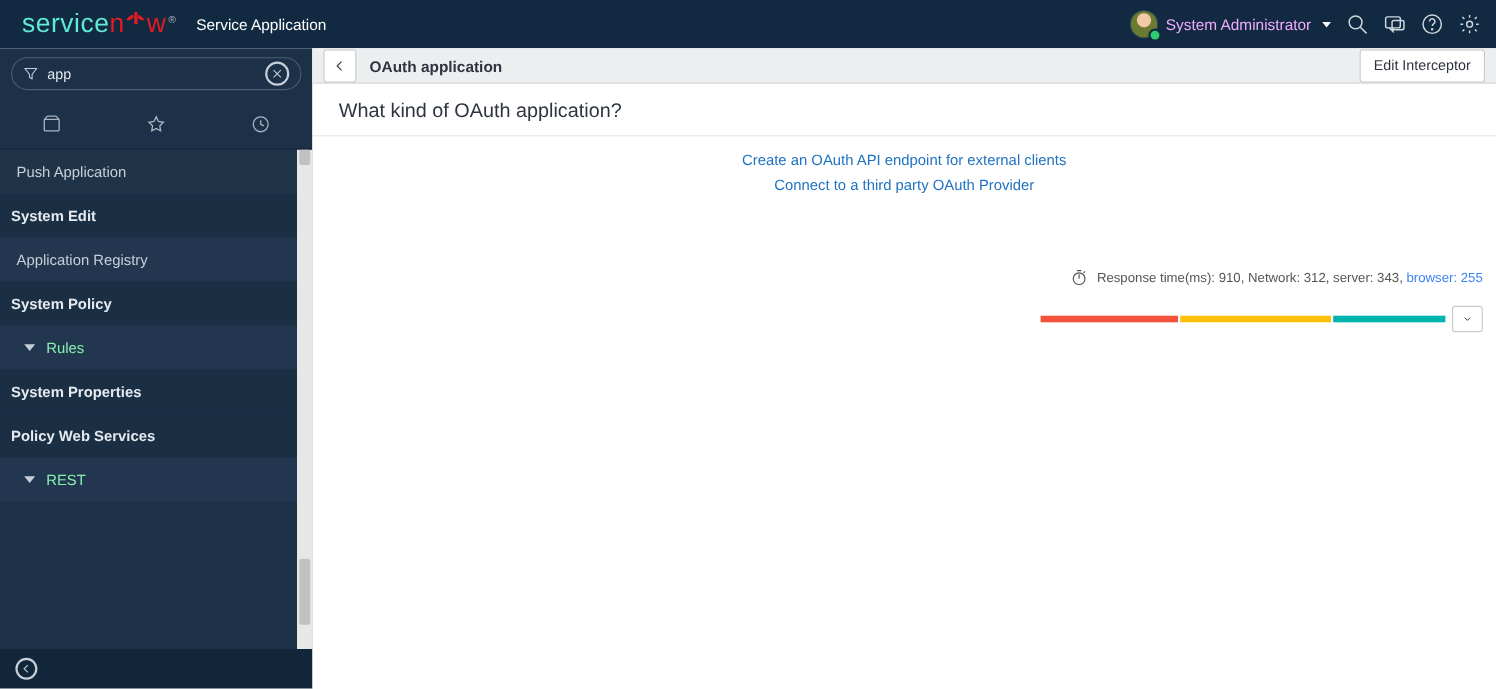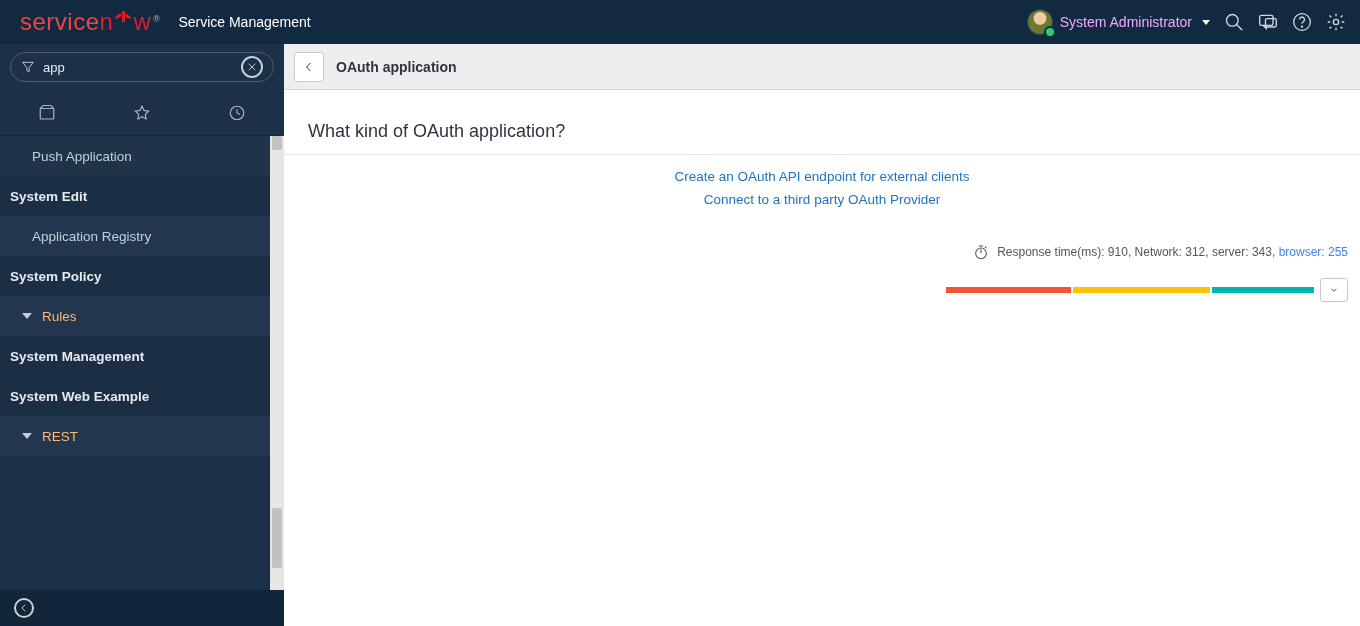--- a/index.html
+++ b/index.html
@@ -15,21 +15,21 @@
     color: #fff;
     padding: 0 14px 0 20px;
   }
   .logo {
     display: flex;
     align-items: baseline;
     font-size: 24px;
     letter-spacing: 0.5px;
     font-weight: 400;
   }
-  .logo .s1 { color: #ef4444; }
+  .logo .s1 { color: #5eead4; }
   .logo .s2 { color: #e31b23; display: inline-flex; align-items: center; }
   .logo .power {
     display:inline-block; width:18px; height:18px; position:relative; margin:0 1px;
   }
   .logo .power::before{
     content:""; position:absolute; inset:0;
     border:3px solid #e31b23; border-radius:50%;
     clip-path: polygon(0 0, 0 100%, 100% 100%, 100% 0, 62% 0, 62% 30%, 100% 30%, 100% 100%, 0 100%, 0 30%, 38% 30%, 38% 0);
   }
   .logo .power::after{
@@ -78,55 +78,55 @@
   
   .nav-wrap { flex:1; position:relative; overflow:hidden; }
   .nav-scroll { position:absolute; inset:0 14px 0 0; overflow:hidden; }
   .scrollbar-track { position:absolute; right:0; top:0; bottom:0; width:14px; background:#e7e7e7; }
   .scrollbar-thumb { position:absolute; right:2px; width:10px; background:#c1c1c1; border-radius:2px; }
 
   .nav-item, .nav-section, .nav-group {
     height:40px; display:flex; align-items:center; padding:0 10px 0 20px;
     font-size:13.5px; cursor:pointer;
   }
-  .nav-item { background:#22374f; color:#c6cfd8; padding-left:32px; }
+  .nav-item { background:#22374f; color:#c6cfd8; padding-left:15px; }
   .nav-item.sub2 { padding-left:42px; }
   .nav-item.top { background:#1f3449; }
   .nav-section { background:#1a2e44; color:#e6eaef; font-weight:600; padding-left:10px; }
-  .nav-group { background:#22374f; color:#fdba74; padding-left:22px; gap:6px; }
+  .nav-group { background:#22374f; color:#86efac; padding-left:22px; gap:6px; }
   .tri-down { width:0; height:0; border-left:5px solid transparent; border-right:5px solid transparent; border-top:6px solid #c6cfd8; margin-right:4px; }
 
   
   .side-footer {
     height:36px; background:#12263a; display:flex; align-items:center; padding-left:14px;
   }
   .collapse-btn {
     width:20px; height:20px; border:2px solid #c6cfd8; border-radius:50%;
     display:flex; align-items:center; justify-content:center; cursor:pointer;
   }
   .collapse-btn svg { width:10px; height:10px; stroke:#c6cfd8; stroke-width:2.4; fill:none; }
 
   
   .content-bar {
-    height:46px; background:#eceeef; border-bottom:1px solid #d5d8db;
+    height:32px; background:#eceeef; border-bottom:1px solid #d5d8db;
     display:flex; align-items:center; padding:0 10px; gap:12px;
   }
   .back-btn {
     width:30px; height:30px; border:1px solid #c6cacd; background:#fff; border-radius:3px;
     display:flex; align-items:center; justify-content:center; cursor:pointer;
   }
   .back-btn svg { width:12px; height:12px; stroke:#333; stroke-width:2; fill:none; }
   .content-title { font-size:14px; color:#2f3440; font-weight:600; }
   .edit-btn {
     margin-left:auto; height:30px; padding:0 12px; border:1px solid #c6cacd; background:#fff;
     border-radius:3px; font-size:13px; color:#2f3440; cursor:pointer; display:flex; align-items:center;
   }
 
   
-  .main-area { padding:31px 24px; }
+  .main-area { padding:14px 24px; }
   .question { font-size:18px; color:#2e3440; margin-bottom:2px; font-weight:400; }
   .divider { height:1px; background:#e3e5e7; margin:12px -24px 10px; }
   .opt-link { display:block; color:#1f72c1; font-size:13.5px; padding:4px 0; cursor:pointer; }
 
   
   .resp-wrap { position:absolute; right:12px; top:200px; width:402px; }
   .resp-line { display:flex; align-items:center; justify-content:flex-end; gap:8px; font-size:12px; color:#555; }
   .resp-line .stopwatch { width:16px; height:16px; }
   .resp-line .browser-link { color:#3b82f6; cursor:pointer; }
   .resp-bar-row { display:flex; align-items:center; gap:6px; margin-top:18px; }
@@ -148,21 +148,21 @@
 <div class="header">
   <div class="logo">
     <span class="s1">service</span>
     <span class="s2">
       <span>n</span>
         <span class="power"></span>
         <span>w</span>
     </span>
     <span class="tm">®</span>
   </div>
-  <div class="product-name">Service Management</div>
+  <div class="product-name">Service Application</div>
 
   <div class="header-right">
     <div class="user">
       <span class="avatar"></span>
       <span class="user-name">System Administrator</span>
       <span class="caret-down-s"></span>
     </div>
     <div class="hicons">
       <span class="hicon">
         <svg viewBox="0 0 24 24">
@@ -244,24 +244,24 @@
             <span>Application Registry</span>
           </div>
         <div class="nav-section">
             <span>System Policy</span>
           </div>
         <div class="nav-group">
             <span class="tri-down"></span>
             <span>Rules</span>
           </div>
         <div class="nav-section">
-            <span>System Management</span>
+            <span>System Properties</span>
           </div>
         <div class="nav-section">
-            <span>System Web Example</span>
+            <span>Policy Web Services</span>
           </div>
         <div class="nav-group">
             <span class="tri-down"></span>
             <span>REST</span>
           </div>
       </div>
       <div class="scrollbar-track">
         <div class="scrollbar-thumb" style="top:0; height:14px;"></div>
         <div class="scrollbar-thumb" style="top:372px; height:60px;"></div>
       </div>
@@ -277,20 +277,21 @@
   </div>
 
   <div class="content">
     <div class="content-bar">
       <span class="back-btn">
         <svg viewBox="0 0 24 24">
             <polyline points="15 4 7 12 15 20"></polyline>
           </svg>
       </span>
       <span class="content-title">OAuth application</span>
+      <span class="edit-btn">Edit Interceptor</span>
     </div>
 
     <div class="main-area">
       <div class="question">What kind of OAuth application?</div>
       <div class="divider"></div>
       <a class="opt-link">Create an OAuth API endpoint for external clients</a>
       <a class="opt-link">Connect to a third party OAuth Provider</a>
     </div>
 
     <div class="resp-wrap">

